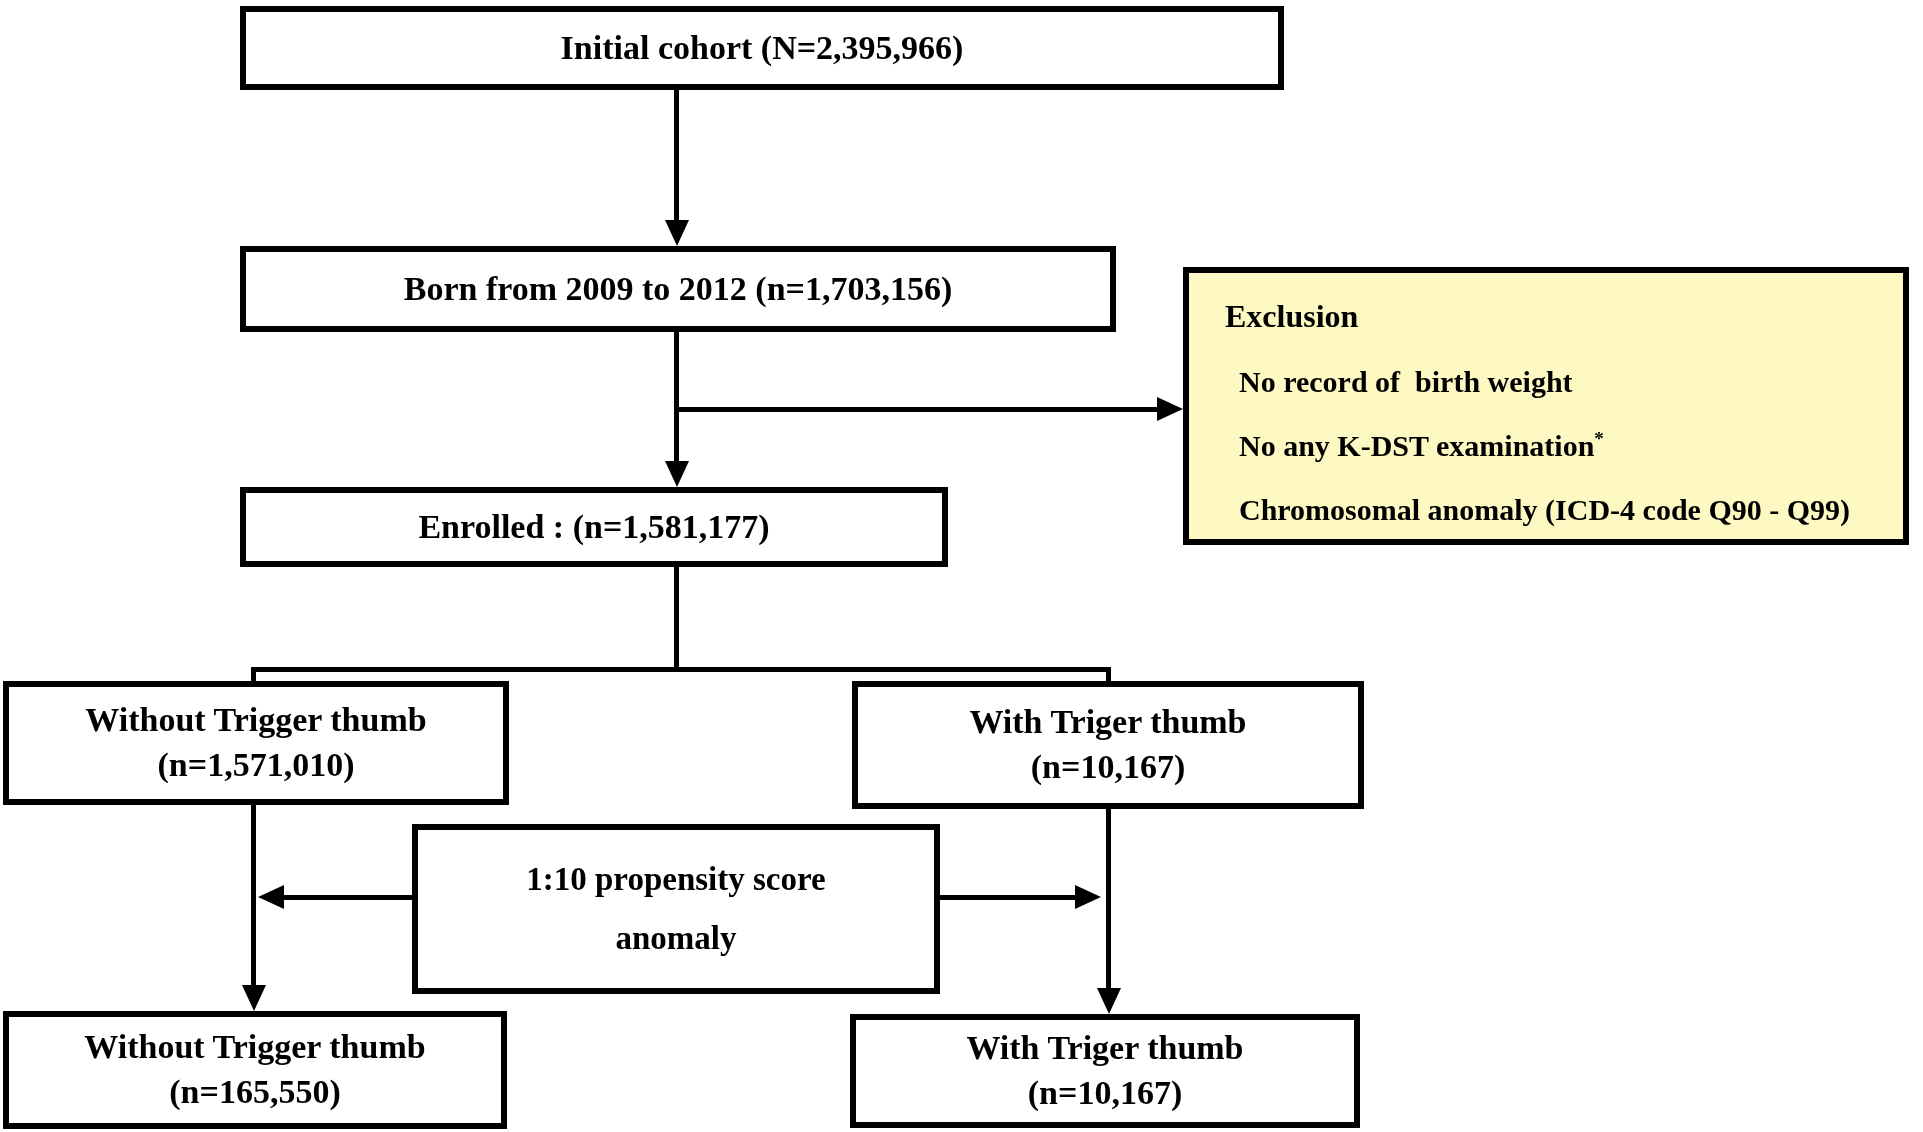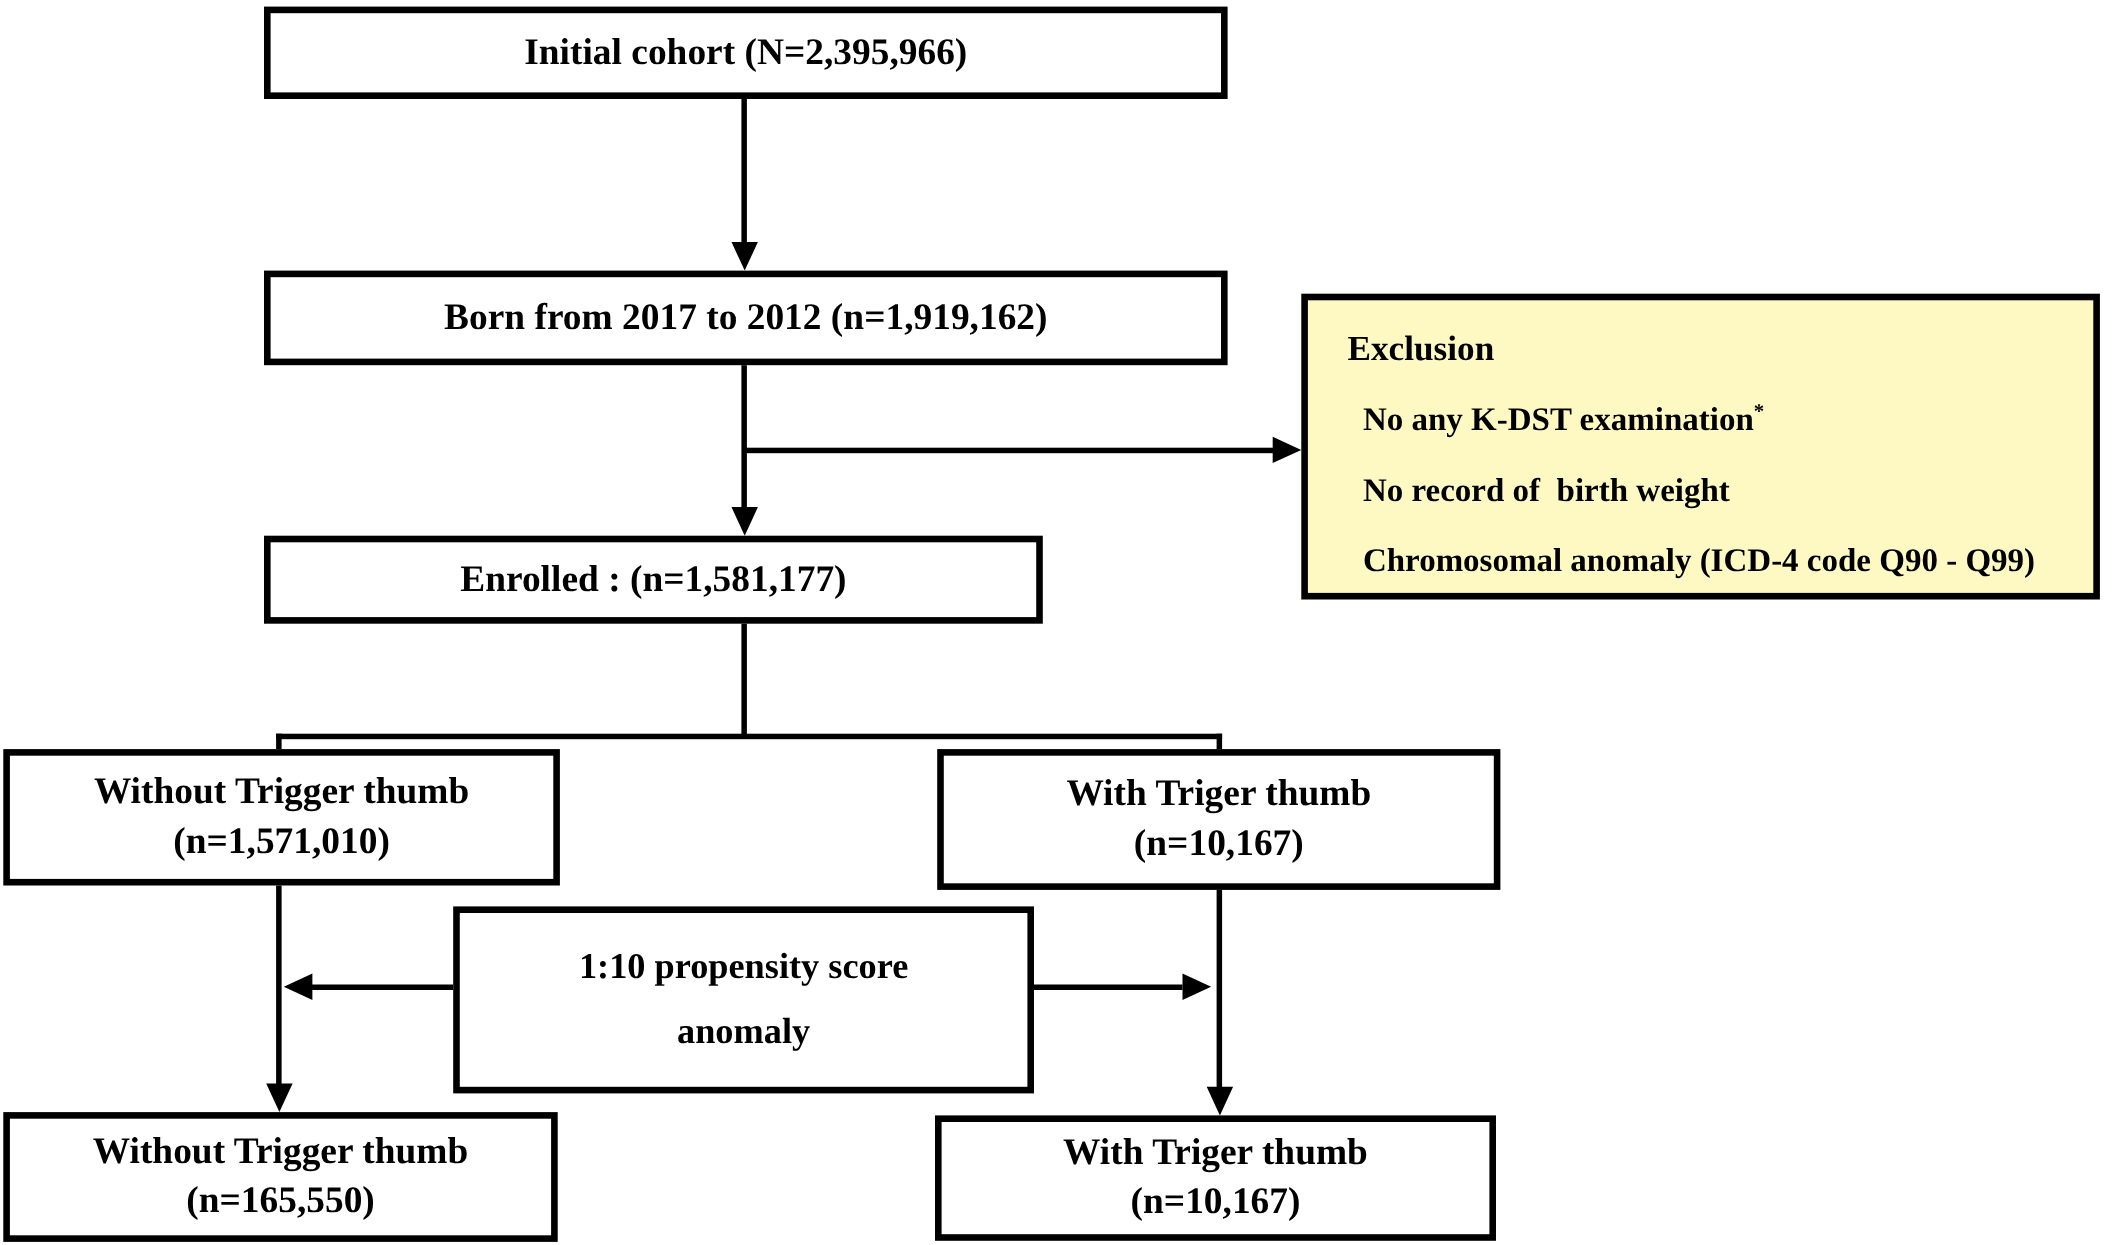--- a/index.html
+++ b/index.html
@@ -87,41 +87,41 @@
     border-top: 12px solid transparent;
     border-bottom: 12px solid transparent;
     border-right: 26px solid #000000;
   }
 </style>
 </head>
 <body>
 
 <div id="figure">
 
-  <div class="box" style="left:240px; top:6px; width:876px; height:84px;">
+  <div class="box" style="left:240px; top:6px; width:1044px; height:84px;">
     <span class="line">Initial cohort (N=2,395,966)</span>
   </div>
 
   <div class="conn" style="left:674px; top:90px; width:5px; height:132px;"></div>
   <div class="arrowhead head-down" style="left:665px; top:220px;"></div>
 
   <div class="box" style="left:240px; top:246px; width:876px; height:86px;">
-    <span class="line">Born from 2017 to 2012 (n=1,919,162)</span>
+    <span class="line">Born from 2009 to 2012 (n=1,703,156)</span>
   </div>
 
   <div class="conn" style="left:674px; top:332px; width:5px; height:130px;"></div>
   <div class="arrowhead head-down" style="left:665px; top:461px;"></div>
 
   <div class="conn" style="left:676px; top:407px; width:482px; height:5px;"></div>
   <div class="arrowhead head-right" style="left:1157px; top:397px;"></div>
 
   <div class="excl-box" style="left:1183px; top:267px; width:726px; height:278px;">
     <span class="excl-title">Exclusion</span>
+    <span class="excl-item"><span>No record of  birth weight</span><sup></sup></span>
     <span class="excl-item"><span>No any K-DST examination</span><sup>*</sup></span>
-    <span class="excl-item"><span>No record of  birth weight</span><sup></sup></span>
     <span class="excl-item"><span>Chromosomal anomaly (ICD-4 code Q90 - Q99)</span><sup></sup></span>
   </div>
 
   <div class="box" style="left:240px; top:487px; width:708px; height:80px;">
     <span class="line">Enrolled : (n=1,581,177)</span>
   </div>
 
   <div class="conn" style="left:674px; top:567px; width:5px; height:103px;"></div>
   <div class="conn" style="left:251px; top:667px; width:860px; height:5px;"></div>
   <div class="conn" style="left:251px; top:667px; width:5px; height:16px;"></div>

